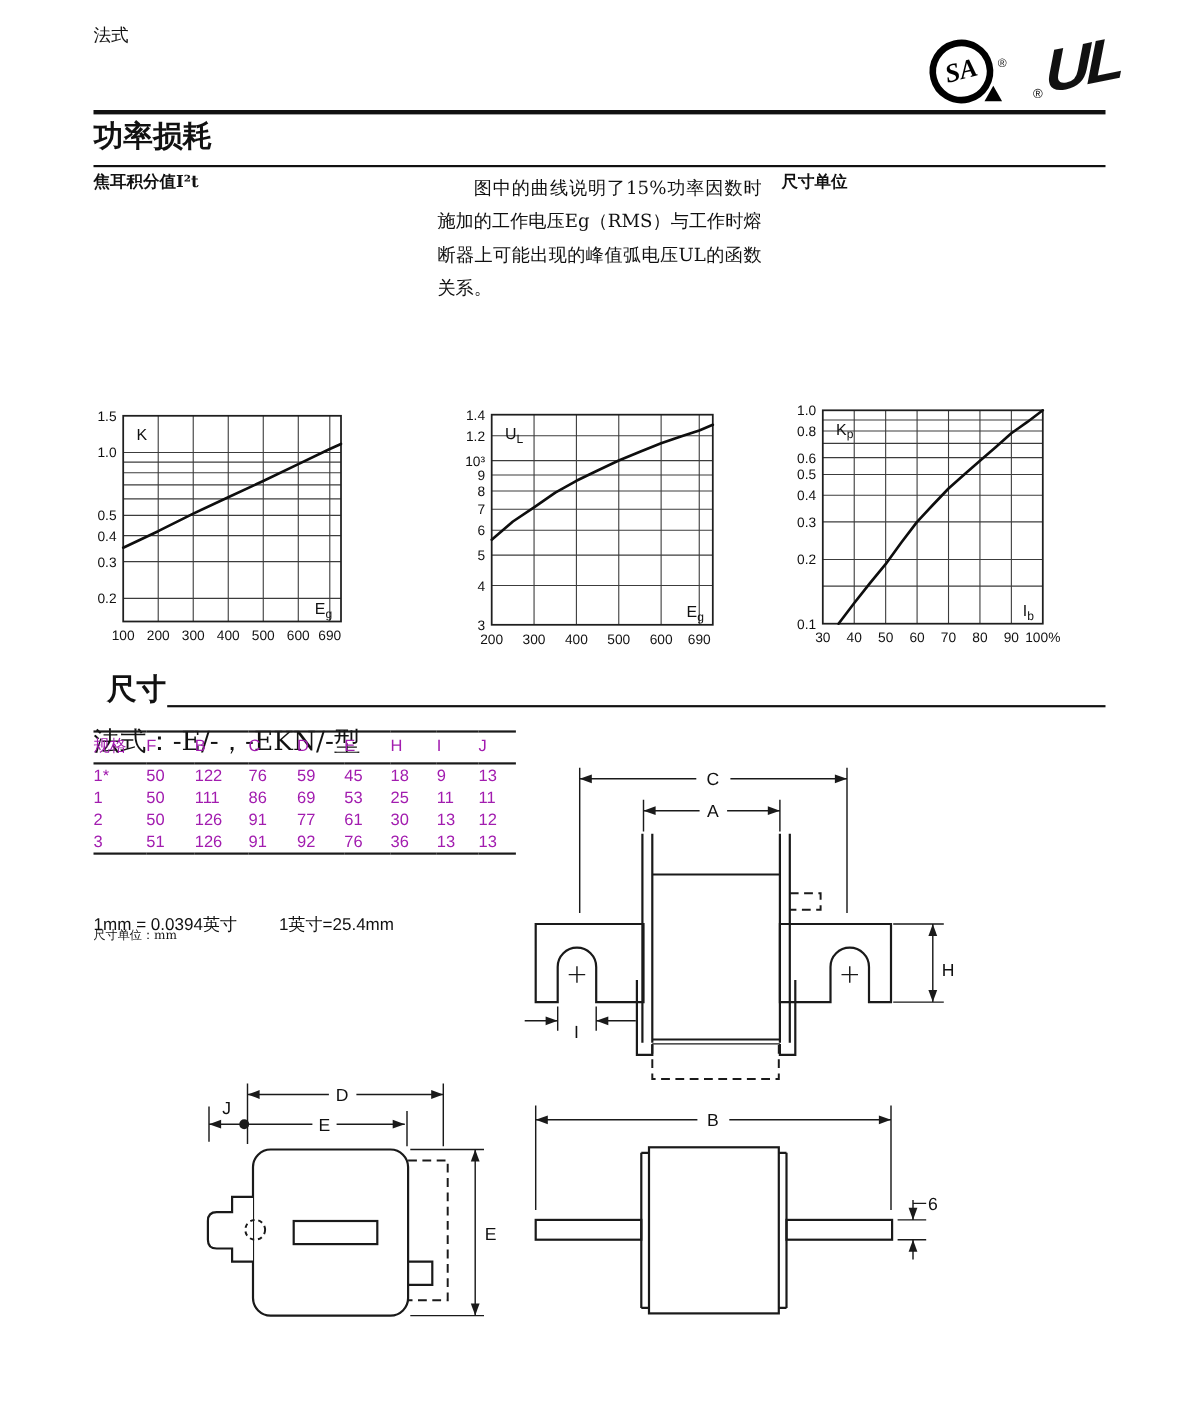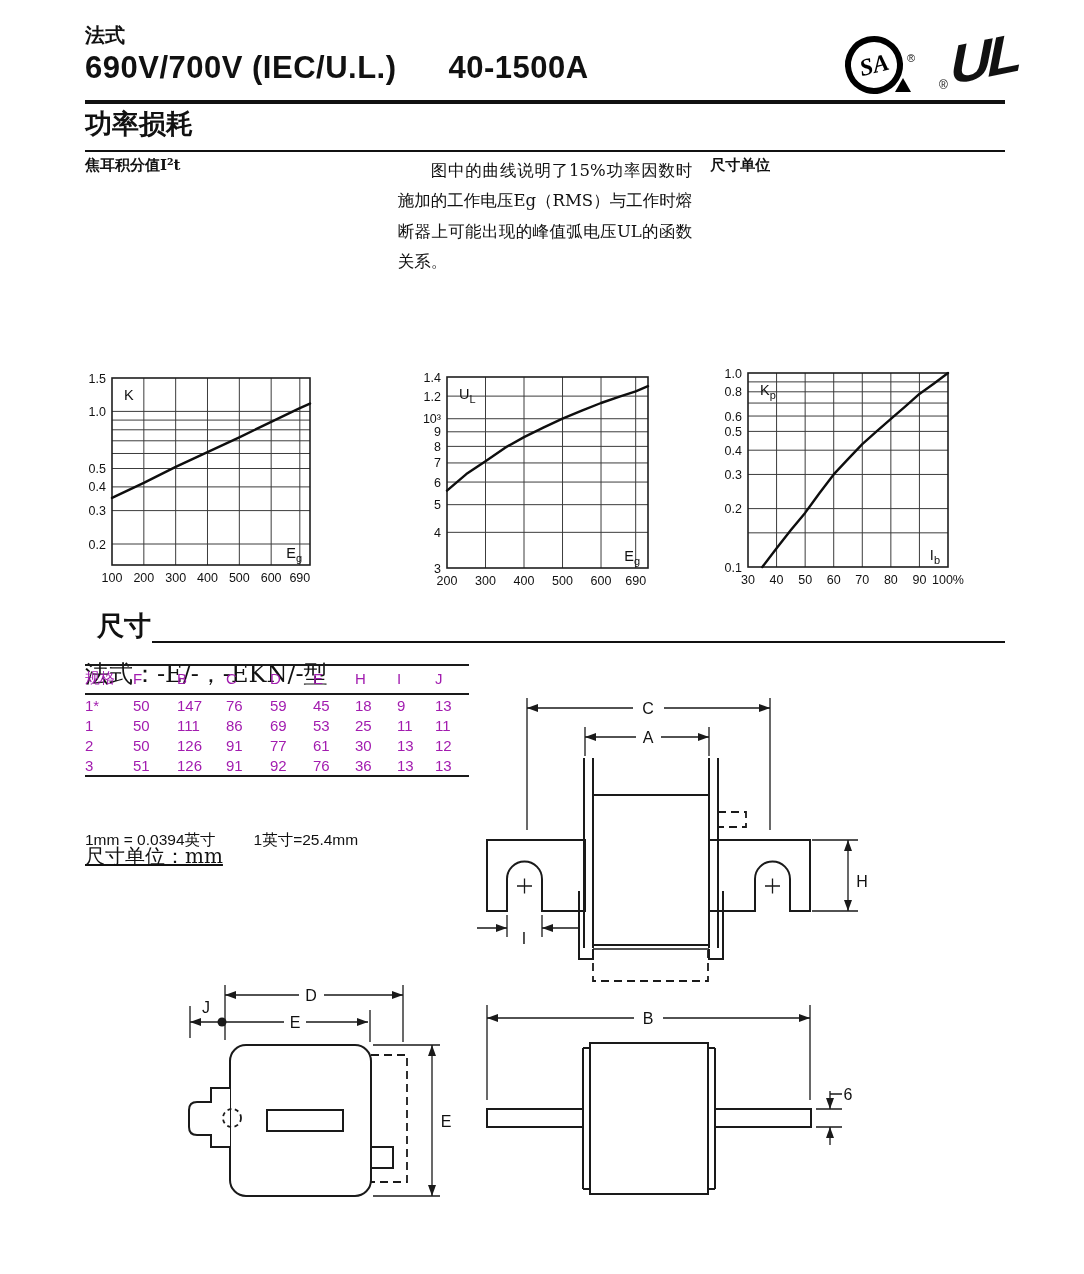--- a/index.html
+++ b/index.html
@@ -1,21 +1,21 @@
 <!DOCTYPE html>
 <html><head>
 <meta charset="utf-8">
 <style>
   html,body{margin:0;padding:0;background:#e9e9e9;}
   #page{position:relative;width:1084px;height:1274px;background:#ffffff;overflow:hidden;
         font-family:"DejaVu Serif","Liberation Serif",serif;color:#111;}
   .abs{position:absolute;}
 
   
-  .series-label{left:85px;top:22px;font-size:20px;font-weight:bold;}
+  .series-label{left:85px;top:22px;font-size:16px;font-weight:normal;}
   .main-title{left:85px;top:50px;font-family:"Liberation Sans",sans-serif;font-weight:bold;
               font-size:31px;letter-spacing:.5px;white-space:nowrap;}
   .main-title .gap{display:inline-block;width:52px;}
   .rule-thick{left:85px;top:100px;width:920px;height:4px;background:#111;}
   .rule-thin{left:85px;top:150px;width:920px;height:2px;background:#111;}
   .section-title{font-size:27px;font-weight:bold;}
   .elec-title{left:85px;top:106px;}
 
   
   .logos{left:845px;top:34px;display:flex;align-items:flex-start;gap:16px;}
@@ -53,42 +53,41 @@
   .dim-title{left:85px;top:608px;margin-left:12px;}
   .dim-rule{left:152px;top:641px;width:853px;height:2px;background:#111;}
   .dim-subtitle{left:85px;top:658px;font-size:24px;}
 
   table.dims{position:absolute;left:85px;top:664px;width:384px;border-collapse:collapse;
       font:15px "Liberation Sans",sans-serif;color:#a21caf;
       border-top:2.5px solid #1a1a1a;border-bottom:2.5px solid #1a1a1a;}
   table.dims th{font-weight:normal;text-align:left;border-bottom:2px solid #1a1a1a;padding:3px 0 5px 0;}
   table.dims td{text-align:left;padding:1.5px 0;}
 
-  .unit-note{left:85px;top:843px;font-size:20px;text-decoration:underline;}
+  .unit-note{left:85px;top:843px;font-size:11px;}
   .conv-note{left:85px;top:830px;font:15.5px "Liberation Sans",sans-serif;}
   .conv-note .sp{display:inline-block;width:38px;}
 
   
   .drawings{left:85px;top:690px;}
   .part{fill:none;stroke:#1a1a1a;stroke-width:2;}
   .part-thin{fill:none;stroke:#1a1a1a;stroke-width:1.3;}
   .dashed{fill:none;stroke:#1a1a1a;stroke-width:1.8;stroke-dasharray:8 5;}
   .dashed-c{fill:none;stroke:#1a1a1a;stroke-width:1.8;stroke-dasharray:4 3.5;}
   .dim-line{fill:none;stroke:#1a1a1a;stroke-width:1.3;}
   .arrow{fill:#1a1a1a;stroke:none;}
   .dot{fill:#1a1a1a;}
   .dim-text{font:16px "Liberation Sans",sans-serif;fill:#111;text-anchor:middle;}
 </style>
 </head>
 <body>
 
 <div id="page">
 
   <div class="abs series-label">法式</div>
-  <div class="abs main-title"><span>690V/700V (IEC/U.L.)</span><span class="gap"></span><span>40-1500A</span></div>
 
   <div class="abs logos">
     <div class="csa">
       <div class="csa-circle">
           <span>SA</span>
         </div>
       <span class="csa-reg">®</span>
       <span class="csa-tri"></span>
     </div>
     <div class="ul">
@@ -246,21 +245,21 @@
           <th>E</th>
           <th>H</th>
           <th>I</th>
           <th>J</th>
         </tr>
       </thead>
     <tbody>
         <tr>
           <td>1*</td>
           <td>50</td>
-          <td>147</td>
+          <td>122</td>
           <td>76</td>
           <td>59</td>
           <td>45</td>
           <td>18</td>
           <td>9</td>
           <td>13</td>
         </tr>
         <tr>
           <td>1</td>
           <td>50</td>

